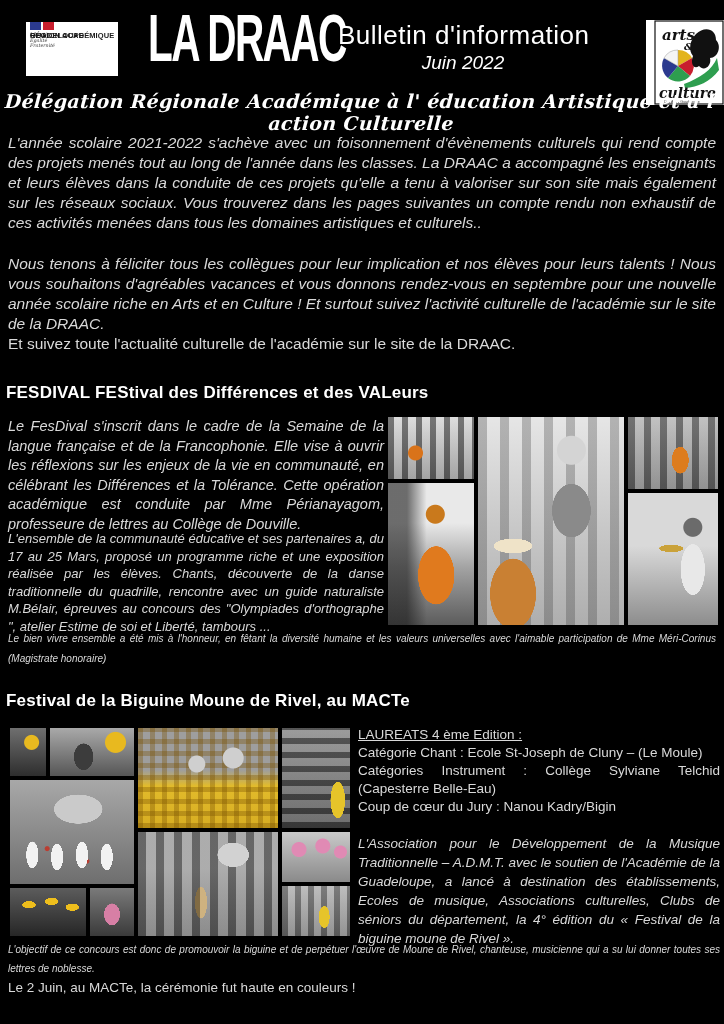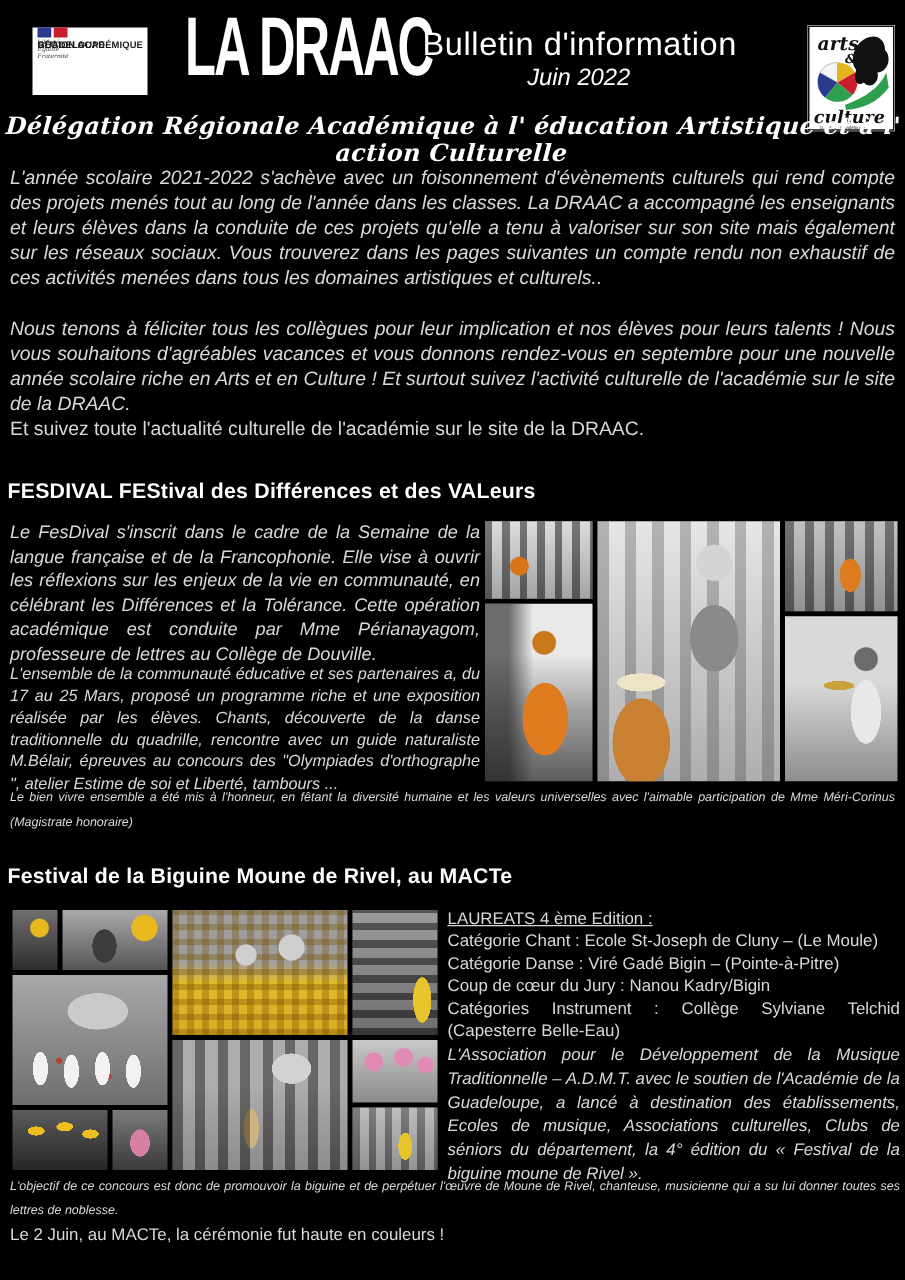--- a/index.html
+++ b/index.html
@@ -13,21 +13,21 @@
   .flag i{flex:1;}
   .flag .b{background:#2b3a8f;margin-right:2px;}
   .flag .r{background:#c81e2e;}
   .logo-region .t{font-size:7.5px;font-weight:bold;line-height:8.5px;letter-spacing:.1px;}
   .motto{font-family:"DejaVu Serif",serif;font-style:italic;font-size:4.8px;line-height:5.6px;
          color:#333;margin-top:2px;}
   .la-draac{left:148px;top:8px;font-size:52px;font-weight:bold;color:#fff;letter-spacing:-2px;
             line-height:60px;transform:scale(.78,1.28);transform-origin:0 50%;white-space:nowrap;}
   .bulletin{left:338px;top:20px;font-size:26px;color:#fff;letter-spacing:.5px;white-space:nowrap;}
   .juin{left:338px;top:52px;width:250px;text-align:center;font-size:19px;font-style:italic;color:#fff;}
-  .logo-arts{left:646px;top:20px;width:70px;height:85px;background:#fff;}
+  .logo-arts{left:646px;top:20px;width:70px;height:85px;background:#fff;padding-left:8px;}
   .tagline{left:0;top:90px;width:724px;text-align:center;color:#fff;
            font-family:"DejaVu Serif",serif;font-style:italic;font-weight:bold;font-size:19px;
            letter-spacing:.3px;transform:skewX(-4deg);}
   
   .para{text-align:justify;font-style:italic;}
   .intro1{left:8px;top:133px;width:708px;font-size:15.5px;line-height:20px;}
   .intro2{left:8px;top:254px;width:708px;font-size:15.5px;line-height:20px;}
   .h1{font-size:17px;font-weight:800;color:#fff;white-space:nowrap;letter-spacing:.2px;}
   .fes-heading{left:6px;top:383px;}
   .fes-p1{left:8px;top:417px;width:376px;font-size:14.5px;line-height:19.5px;}
@@ -198,22 +198,21 @@
     <div class="t" id="b6" title="Audience wearing yellow salako hats"></div>
     <div class="t" id="b7" title="Dancer in pink floral dress"></div>
     <div class="t" id="b8" title="Award group on stage before Moune de Rivel screen"></div>
     <div class="t" id="b9" title="Women with pink flower headdresses"></div>
     <div class="t" id="b10" title="Group with child in yellow"></div>
   </div>
 
   <div class="abs laureats">
     <div class="u">LAUREATS 4 ème Edition :</div>
     <div>Catégorie Chant : Ecole St-Joseph de Cluny – (Le Moule)</div>
-    <div>Catégorie Danse : Viré Gadé Bigin – (Pointe-à-Pitre)</div>
+    <div>Catégories Instrument : Collège Sylviane Telchid (Capesterre Belle-Eau)</div>
     <div>Coup de cœur du Jury : Nanou Kadry/Bigin</div>
-    <div>Catégories Instrument : Collège Sylviane Telchid (Capesterre Belle-Eau)</div>
   </div>
 
   <div class="abs para big-p1">L'Association pour le Développement de la Musique Traditionnelle – A.D.M.T. avec le soutien de l'Académie de la Guadeloupe, a lancé à destination des établissements, Ecoles de musique, Associations culturelles, Clubs de séniors du département, la 4° édition du « Festival de la biguine moune de Rivel ».</div>
   <div class="abs para big-p2">L'objectif de ce concours est donc de promouvoir la biguine et de perpétuer l'œuvre de Moune de Rivel, chanteuse, musicienne qui a su lui donner toutes ses lettres de noblesse.</div>
   <div class="abs big-p3">Le 2 Juin, au MACTe, la cérémonie fut haute en couleurs !</div>
 
 </div>
 
 </body></html>

